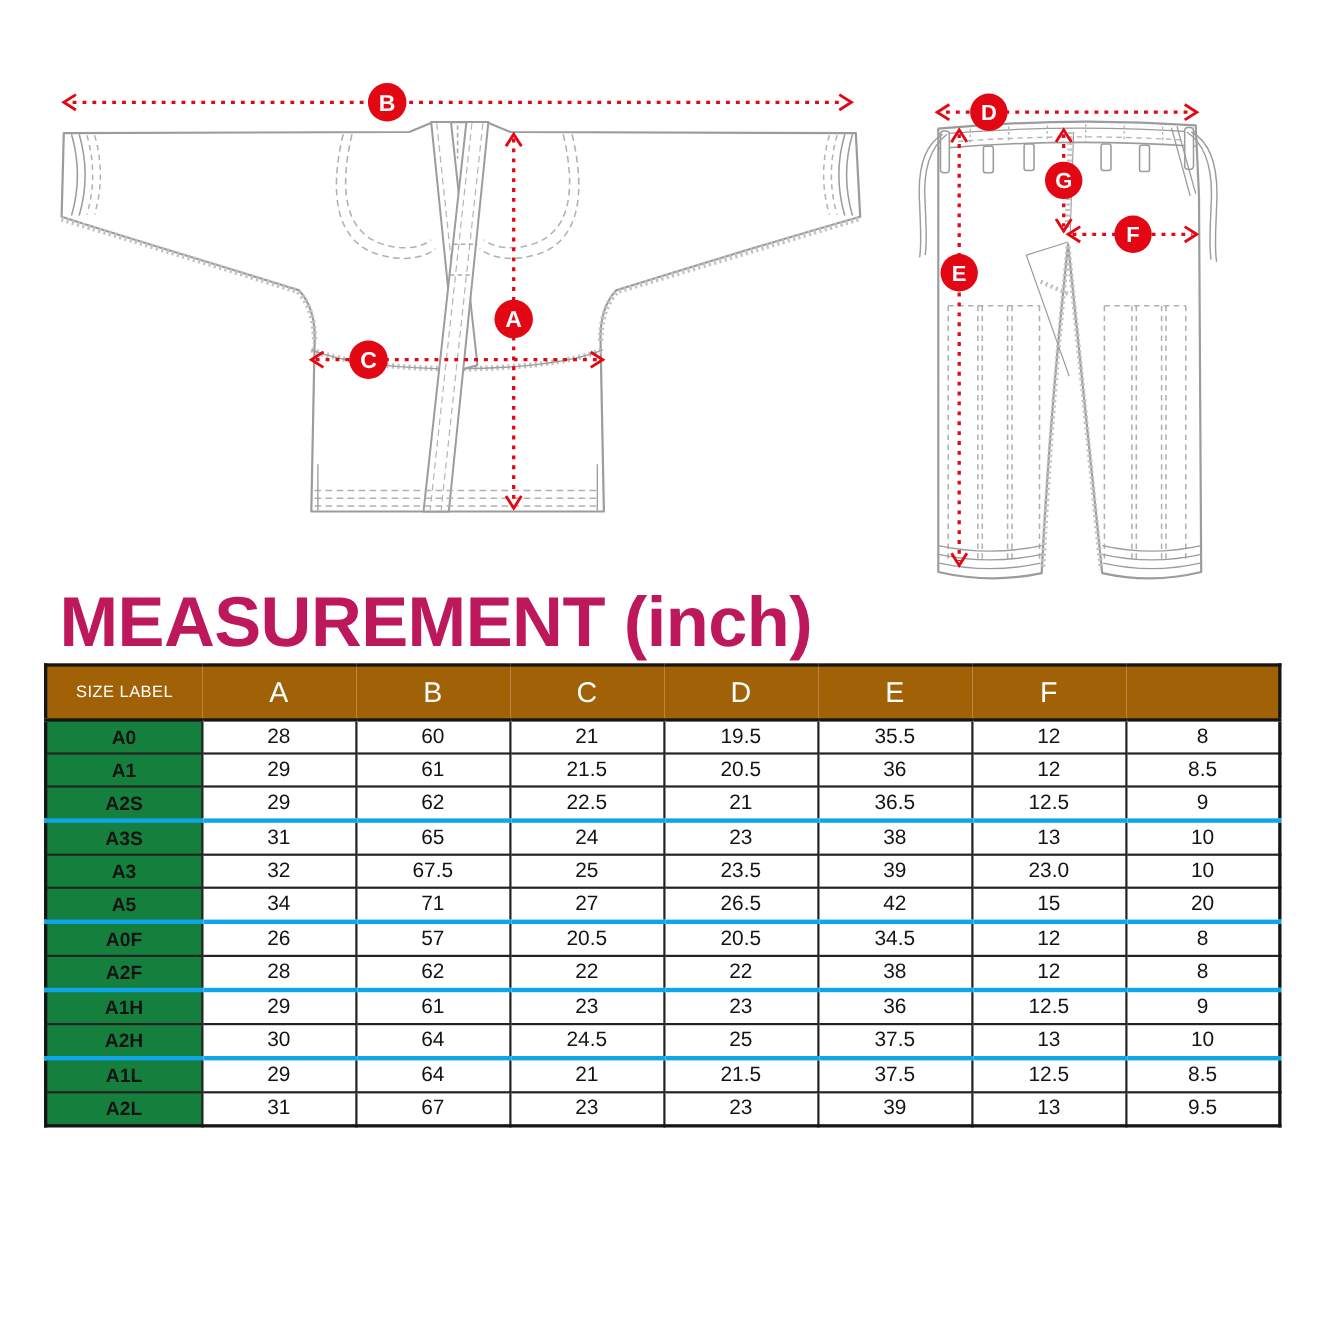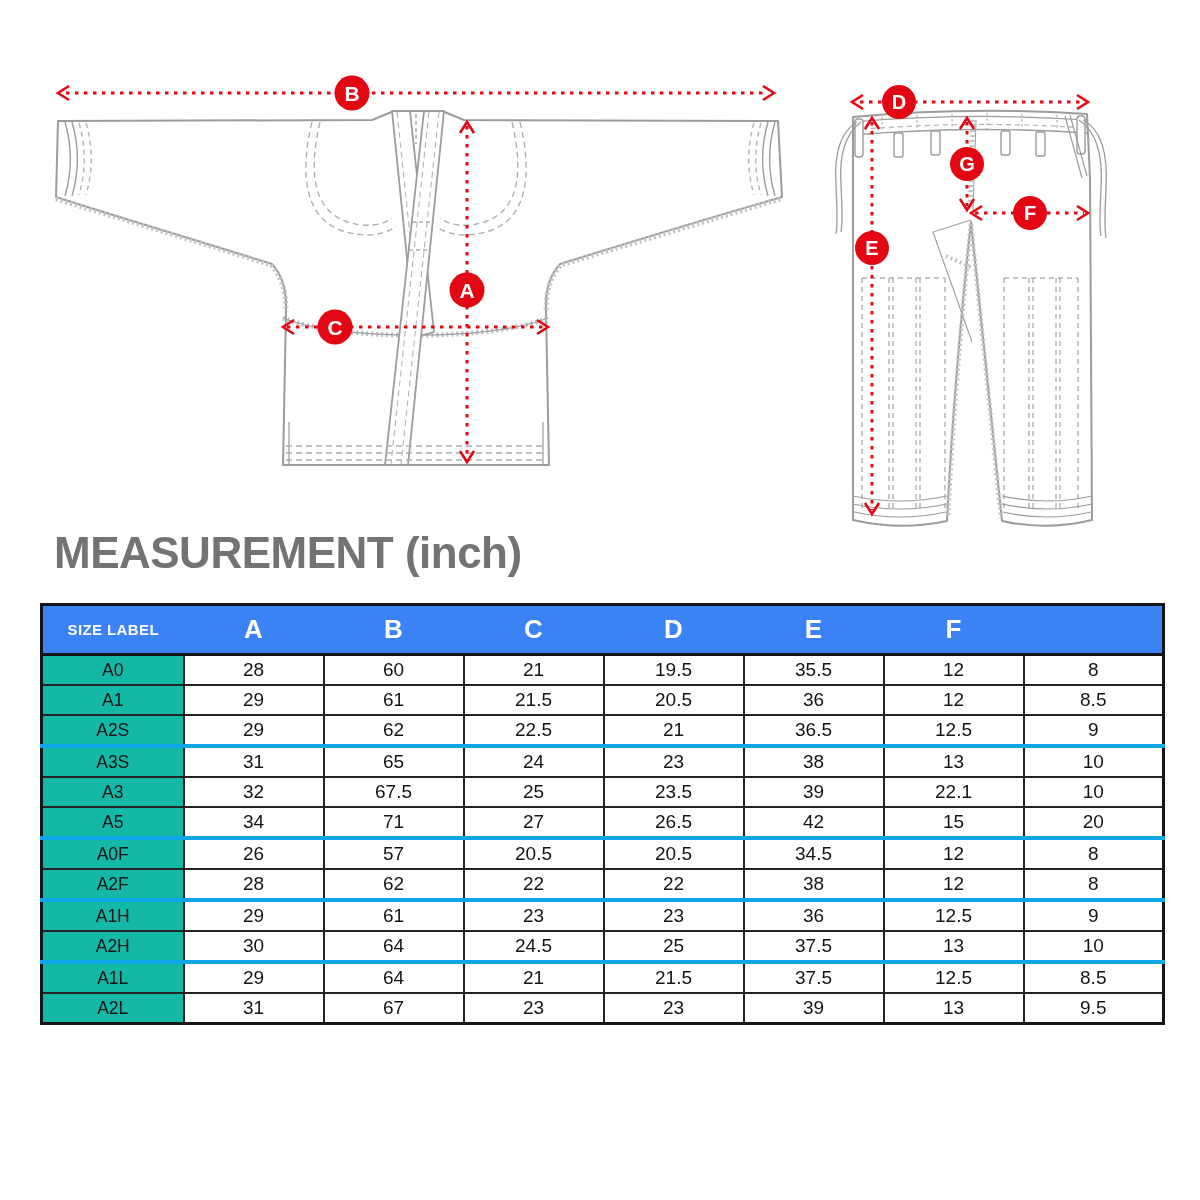--- a/index.html
+++ b/index.html
@@ -1,25 +1,25 @@
 <!DOCTYPE html>
 <html><head>
 <meta charset="utf-8">
 <style>
   html,body{margin:0;padding:0;background:#ffffff;}
   body{width:1200px;height:1200px;position:relative;font-family:"Liberation Sans",sans-serif;color:#111;overflow:hidden;}
   .diagram{position:absolute;left:0;top:0;width:1200px;height:560px;}
   .jacket-svg{position:absolute;left:40px;top:60px;}
   .pants-svg{position:absolute;left:820px;top:60px;}
-  .page-title{position:absolute;left:54px;top:528px;font-size:44px;font-weight:800;letter-spacing:-.5px;color:#737373;white-space:nowrap;}
+  .page-title{position:absolute;left:54px;top:528px;font-size:64px;font-weight:800;letter-spacing:-.5px;color:#be185d;white-space:nowrap;}
   .measure-table{position:absolute;left:40px;top:603px;width:1122px;border-collapse:collapse;table-layout:fixed;border:3px solid #151515;}
-  .measure-table th{background:#3b82f6;color:#fff;height:47px;font-size:26px;font-weight:bold;padding:0;border:0;border-bottom:3px solid #151515;}
+  .measure-table th{background:#a16207;color:#fff;height:47px;font-size:26px;font-weight:normal;padding:0;border:0;border-bottom:3px solid #151515;}
   .measure-table th.lbl{font-size:15px;letter-spacing:.4px;}
   .measure-table td{border:2px solid #232323;height:28px;text-align:center;font-size:19px;padding:0;background:#fff;color:#141414;}
-  .measure-table td.label{background:#14b8a6;font-weight:normal;font-size:17.5px;}
+  .measure-table td.label{background:#15803d;font-weight:bold;font-size:17.5px;}
   .measure-table tr.group-start td{border-top:4px solid #0ea5e9;}
   svg text.badge-letter{font-family:"Liberation Sans",sans-serif;}
 </style>
 </head>
 <body>
 
 <div class="diagram">
 
   <svg class="jacket-svg" width="760" height="480" viewBox="0 0 760 480">
 
@@ -272,21 +272,21 @@
         <td>13</td>
         <td>10</td>
       </tr>
       <tr>
         <td class="label">A3</td>
         <td>32</td>
         <td>67.5</td>
         <td>25</td>
         <td>23.5</td>
         <td>39</td>
-        <td>22.1</td>
+        <td>23.0</td>
         <td>10</td>
       </tr>
       <tr>
         <td class="label">A5</td>
         <td>34</td>
         <td>71</td>
         <td>27</td>
         <td>26.5</td>
         <td>42</td>
         <td>15</td>

